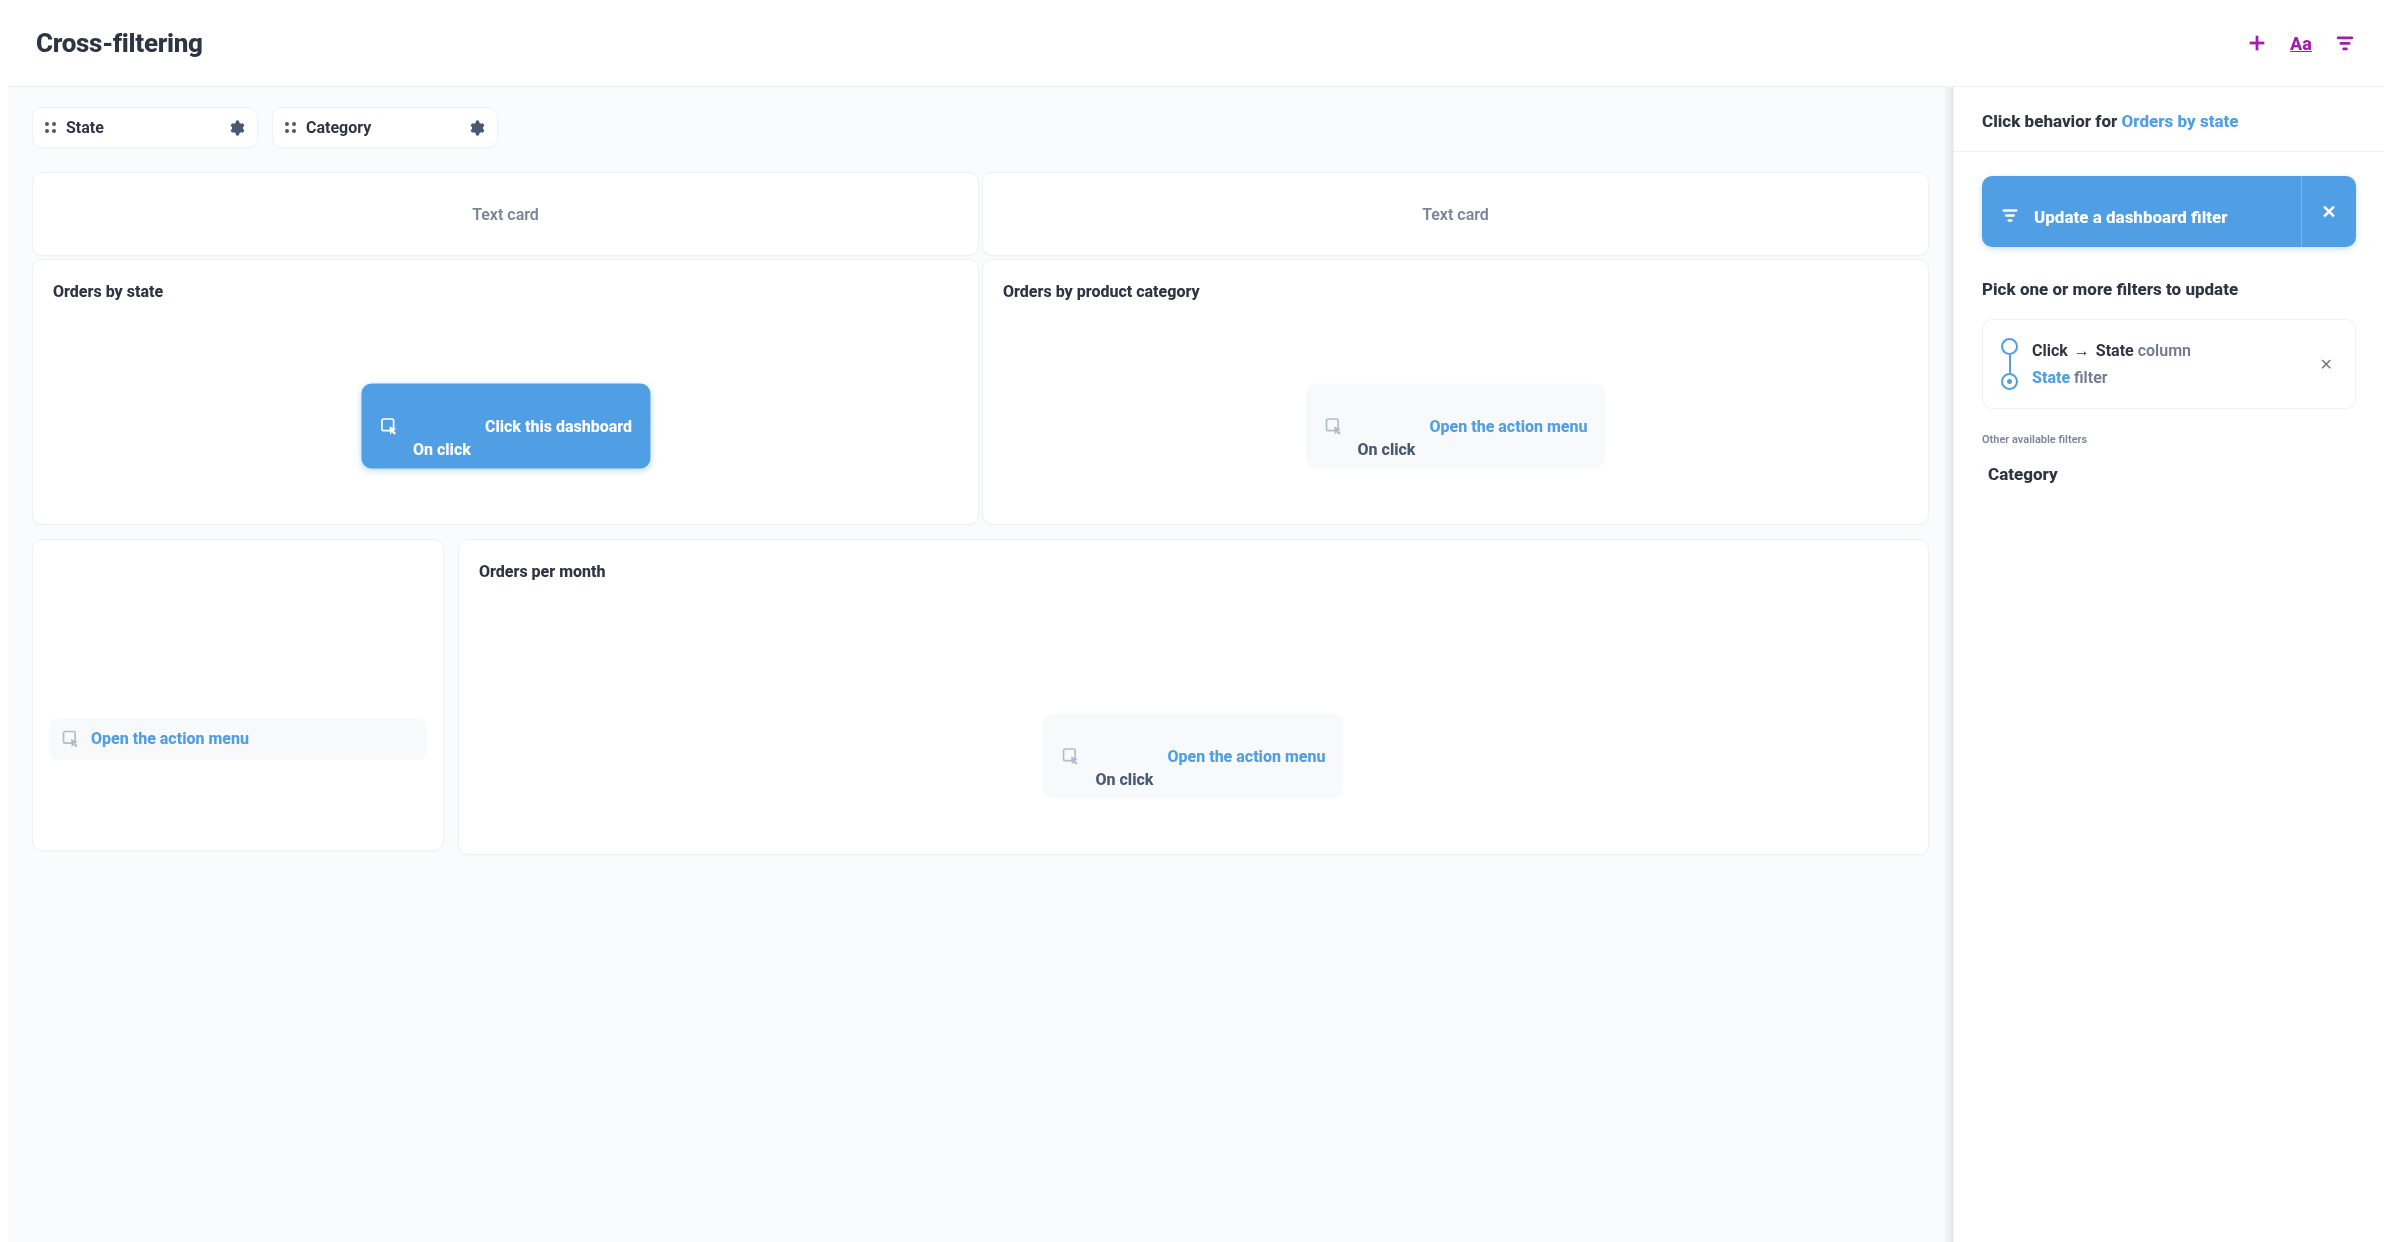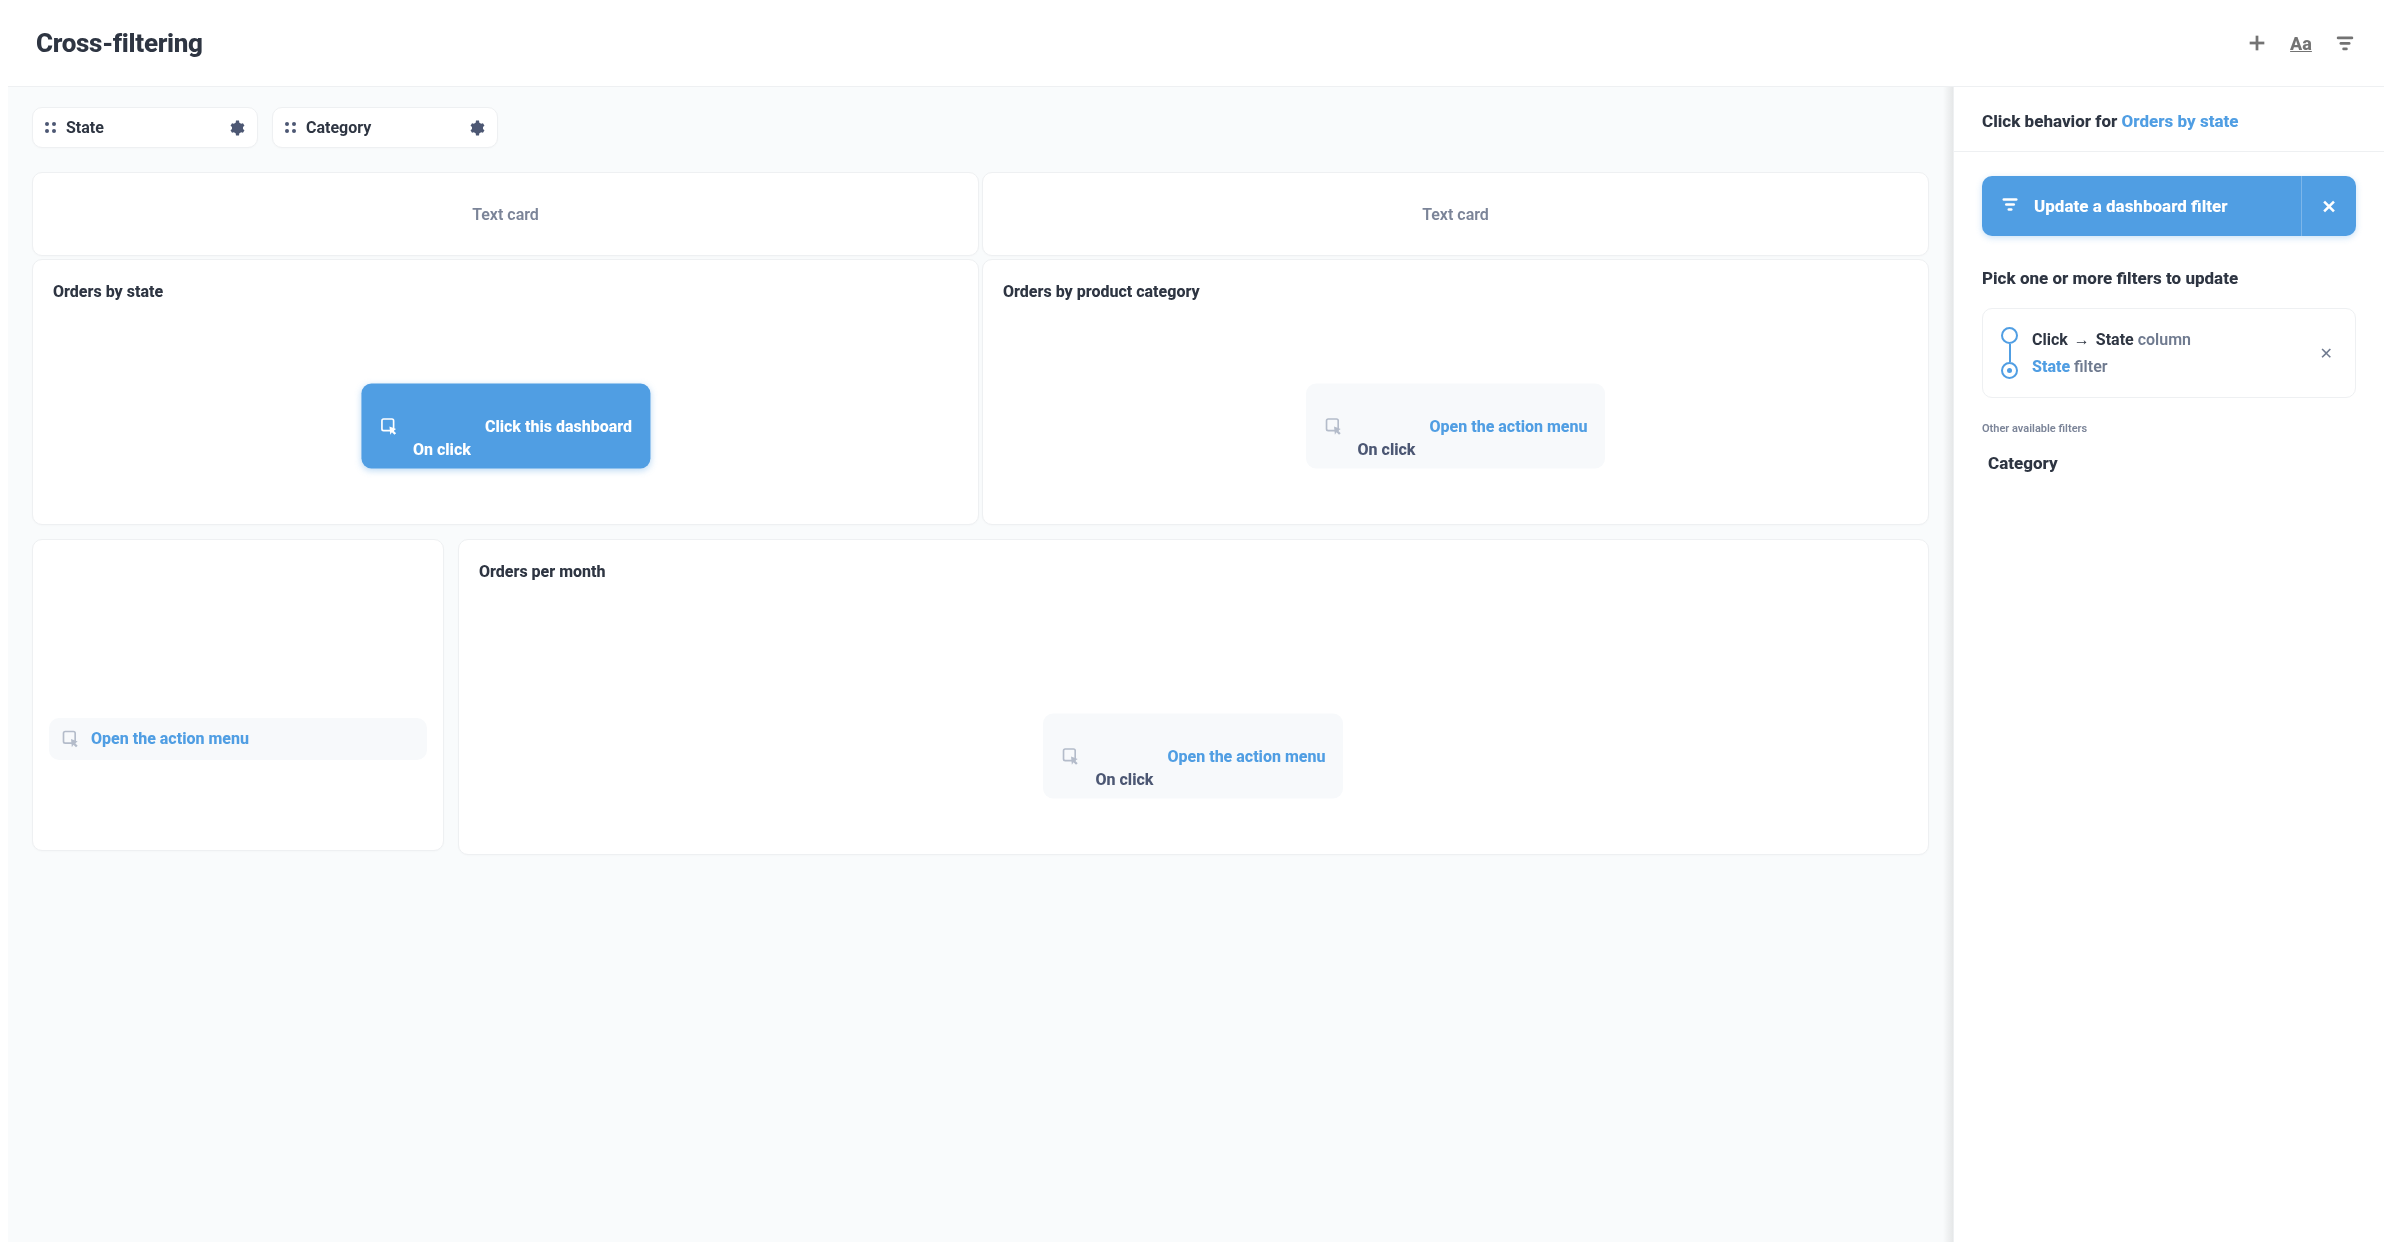--- a/index.html
+++ b/index.html
@@ -27,21 +27,21 @@
     gap: 22px;
     align-items: center;
   }
   .header-icon {
     width: 22px;
     height: 22px;
     display: flex;
     align-items: center;
     justify-content: center;
     cursor: pointer;
-    color: #737373;
+    color: #a21caf;
     text-decoration: underline;
   }
   .header-icon svg { width: 22px; height: 22px; }
   .body {
     display: flex;
     height: calc(100vh - 82px);
   }
   .canvas-wrap {
     flex: 1;
     background: #f9fbfc;
@@ -204,20 +204,21 @@
     box-shadow: 0 2px 6px rgba(80,158,227,0.3);
   }
   .action-banner-main {
     flex: 1;
     display: flex;
     align-items: center;
     gap: 14px;
     padding: 18px 18px;
     font-size: 17px;
     font-weight: 800;
+    margin-top: 11px;
   }
   .action-banner-main svg { width: 20px; height: 20px; }
   .action-banner-close {
     width: 54px;
     display: flex;
     align-items: center;
     justify-content: center;
     border-left: 1px solid rgba(255,255,255,0.25);
     cursor: pointer;
     font-size: 18px;

